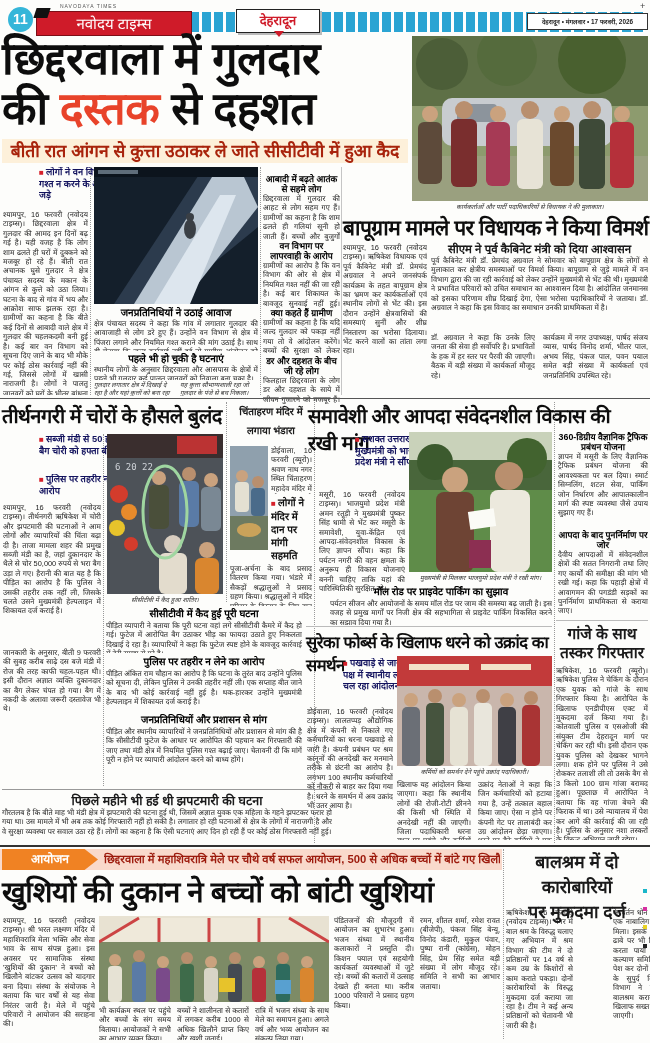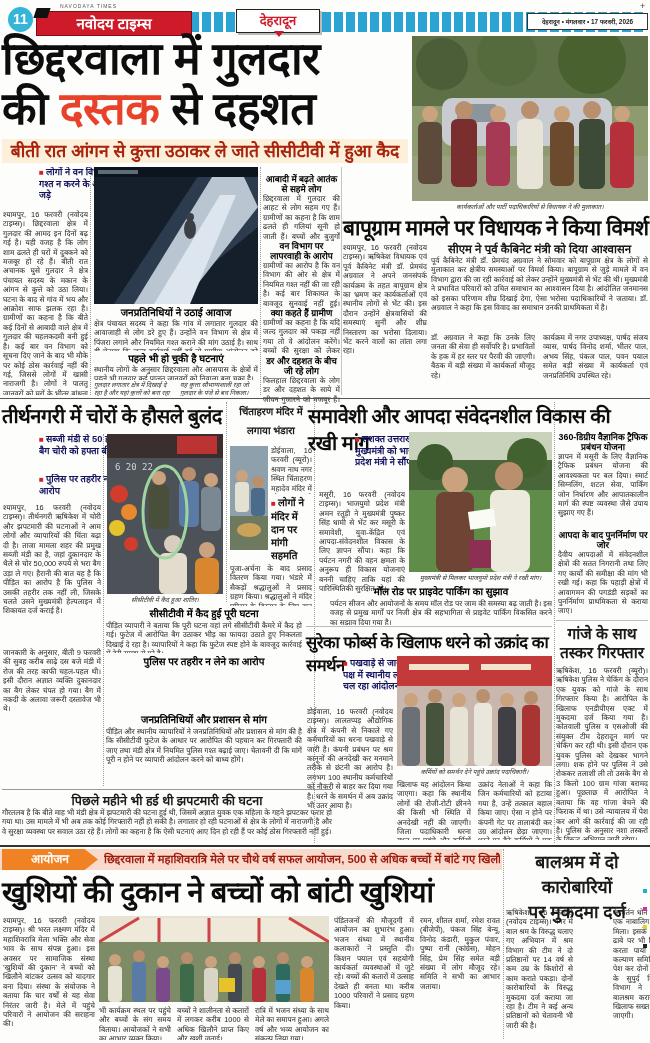--- a/index.html
+++ b/index.html
@@ -22,21 +22,21 @@
 </head>
 <body>
 
 <div class="page">
 
   <div class="abs" style="left:190px;top:12px;width:455px;height:20px;background:repeating-linear-gradient(90deg,#2ba4d3 0 9px,#ffffff 9px 12px);"></div>
   <div class="abs" style="left:8px;top:7px;width:25px;height:25px;border-radius:50%;background:#35b6d9;color:#fff;font-weight:900;font-size:14px;text-align:center;line-height:25px;"><span>11</span></div>
   <div class="abs" style="left:60px;top:3px;width:120px;height:8px;font-size:5px;letter-spacing:1px;color:#555;">NAVODAYA TIMES</div>
   <div class="abs" style="left:36px;top:11px;width:154px;height:23px;background:#cf1b29;border:1px solid #7d0e16;">
     <div class="abs" style="left:-2px;top:-4px;width:14px;height:10px;background:#111;transform:skewX(-18deg);"></div>
-    <div class="abs" style="left:0;top:1px;width:154px;text-align:center;color:#fff;font-weight:700;font-size:15px;">नवोदय टाइम्स</div>
+    <div class="abs" style="left:0;top:1px;width:154px;text-align:center;color:#fff;font-weight:400;font-size:15px;">नवोदय टाइम्स</div>
   </div>
   <div class="abs" style="left:236px;top:9px;width:82px;height:22px;background:#fff;border:1.5px solid #222;box-shadow:2px 2px 0 #bbb;text-align:center;">
     <span style="color:#cf1b29;font-weight:900;font-size:13px;line-height:22px;">देहरादून</span>
     <div class="abs" style="left:37px;top:21px;width:0;height:0;border-left:5px solid transparent;border-right:5px solid transparent;border-top:6px solid #cf1b29;"></div>
   </div>
   <div class="abs" style="left:527px;top:13px;width:119px;height:15px;background:#fff;border:1px solid #333;text-align:center;font-size:6.4px;font-weight:bold;line-height:15px;color:#222;"><span>देहरादून • मंगलवार • 17 फरवरी, 2026</span></div>
   <div class="abs" style="left:640px;top:1px;font-size:9px;color:#444;">+</div>
 
   <div class="abs" style="left:2px;top:139px;width:406px;height:24px;background:#fdf0da;text-align:center;font-weight:900;font-size:17.5px;line-height:24px;color:#a8230c;">बीती रात आंगन से कुत्ता उठाकर ले जाते सीसीटीवी में हुआ कैद</div>
   <div class="abs headline" style="left:2px;top:34px;width:410px;height:104px;font-size:45px;line-height:50px;">
@@ -149,20 +149,21 @@
       </g>
       <ellipse cx="58" cy="78" rx="22" ry="46" fill="none" stroke="#9fd6a0" stroke-width="3"></ellipse>
       <text x="8" y="36" font-size="9" fill="#cfd3d8" font-family="monospace">6 20 22</text>
     </svg>
   </div>
   <div class="abs cap" style="left:107px;top:596px;width:116px;height:9px;">सीसीटीवी में कैद हुआ शातिर।</div>
 
   <div class="abs sub" style="left:106px;top:608px;width:196px;height:12px;">सीसीटीवी में कैद हुई पूरी घटना</div>
   <div class="abs body7" style="left:106px;top:621px;width:196px;height:32px;">पीड़ित व्यापारी ने बताया कि पूरी घटना वहां लगे सीसीटीवी कैमरे में कैद हो गई। फुटेज में आरोपित बैग उठाकर भीड़ का फायदा उठाते हुए निकलता दिखाई दे रहा है। व्यापारियों ने कहा कि फुटेज स्पष्ट होने के बावजूद कार्रवाई में देरी समझ से परे है।</div>
   <div class="abs sub" style="left:106px;top:656px;width:196px;height:12px;">पुलिस पर तहरीर न लेने का आरोप</div>
+  <div class="abs body7" style="left:106px;top:669px;width:196px;height:42px;">पीड़ित अंकित राम चौहान का आरोप है कि घटना के तुरंत बाद उन्होंने पुलिस को सूचना दी, लेकिन पुलिस ने उनकी तहरीर नहीं ली। एक सप्ताह बीत जाने के बाद भी कोई कार्रवाई नहीं हुई है। थक-हारकर उन्होंने मुख्यमंत्री हेल्पलाइन में शिकायत दर्ज कराई है।</div>
   <div class="abs sub" style="left:106px;top:714px;width:196px;height:12px;">जनप्रतिनिधियों और प्रशासन से मांग</div>
   <div class="abs body7" style="left:106px;top:727px;width:196px;height:58px;">पीड़ित और स्थानीय व्यापारियों ने जनप्रतिनिधियों और प्रशासन से मांग की है कि सीसीटीवी फुटेज के आधार पर आरोपित की पहचान कर गिरफ्तारी की जाए तथा मंडी क्षेत्र में नियमित पुलिस गश्त बढ़ाई जाए। चेतावनी दी कि मांगें पूरी न होने पर व्यापारी आंदोलन करने को बाध्य होंगे।</div>
 
   <div class="abs hline" style="left:2px;top:789px;width:330px;border-color:#999;"></div>
   <div class="abs" style="left:2px;top:792px;width:330px;height:14px;font-weight:900;font-size:12.5px;text-align:center;overflow:hidden;">पिछले महीने भी हुई थी झपटमारी की घटना</div>
   <div class="abs body7" style="left:2px;top:808px;width:330px;height:34px;">गौरतलब है कि बीते माह भी मंडी क्षेत्र में झपटमारी की घटना हुई थी, जिसमें अज्ञात युवक एक महिला के गहने झपटकर फरार हो गया था। उस मामले में भी अब तक कोई गिरफ्तारी नहीं हो सकी है। लगातार हो रही घटनाओं से क्षेत्र के लोगों में नाराजगी है और वे सुरक्षा व्यवस्था पर सवाल उठा रहे हैं। लोगों का कहना है कि ऐसी घटनाएं आए दिन हो रही हैं पर कोई ठोस गिरफ्तारी नहीं हुई।</div>
 
   <div class="abs vline" style="left:226px;top:402px;height:200px;"></div>
   <div class="abs" style="left:230px;top:402px;width:82px;height:40px;font-weight:900;font-size:10px;line-height:19px;text-align:center;overflow:hidden;">चिंताहरण मंदिर में लगाया भंडारा</div>
   <div class="abs" style="left:230px;top:446px;width:82px;height:160px;overflow:hidden;">

